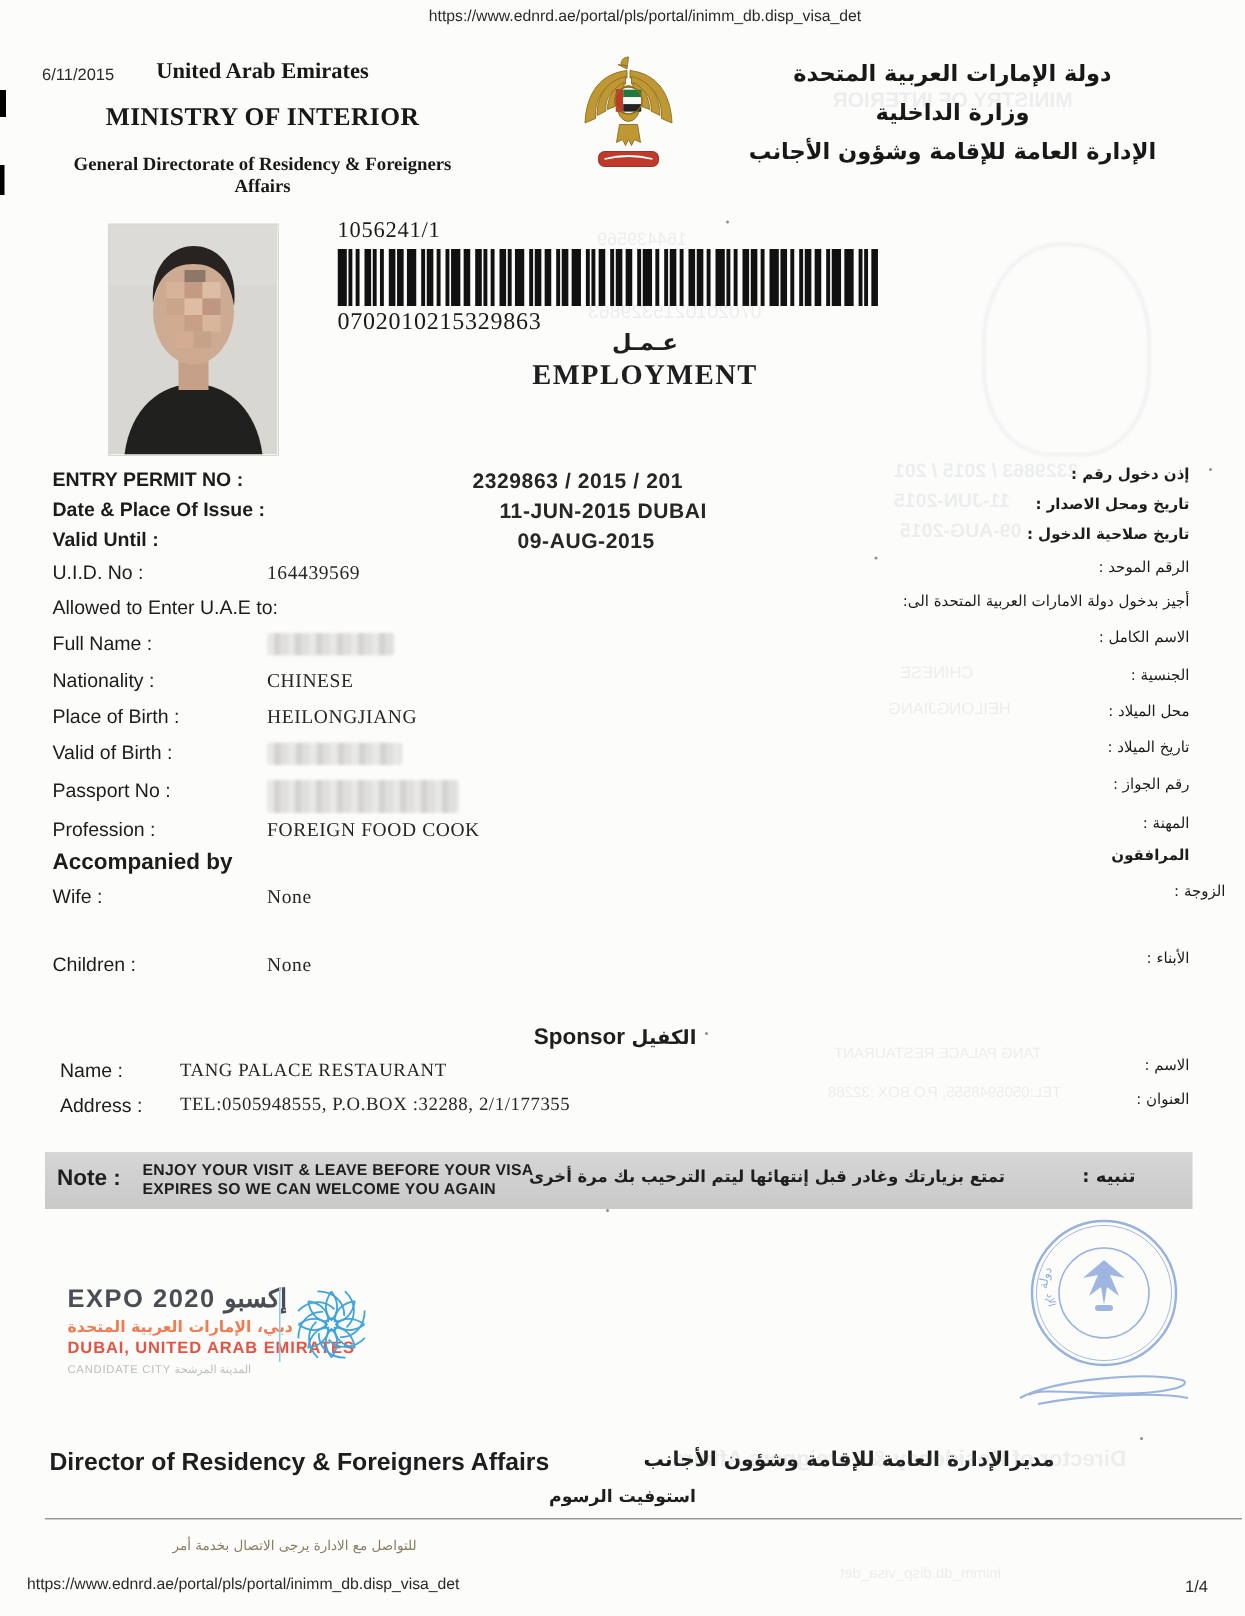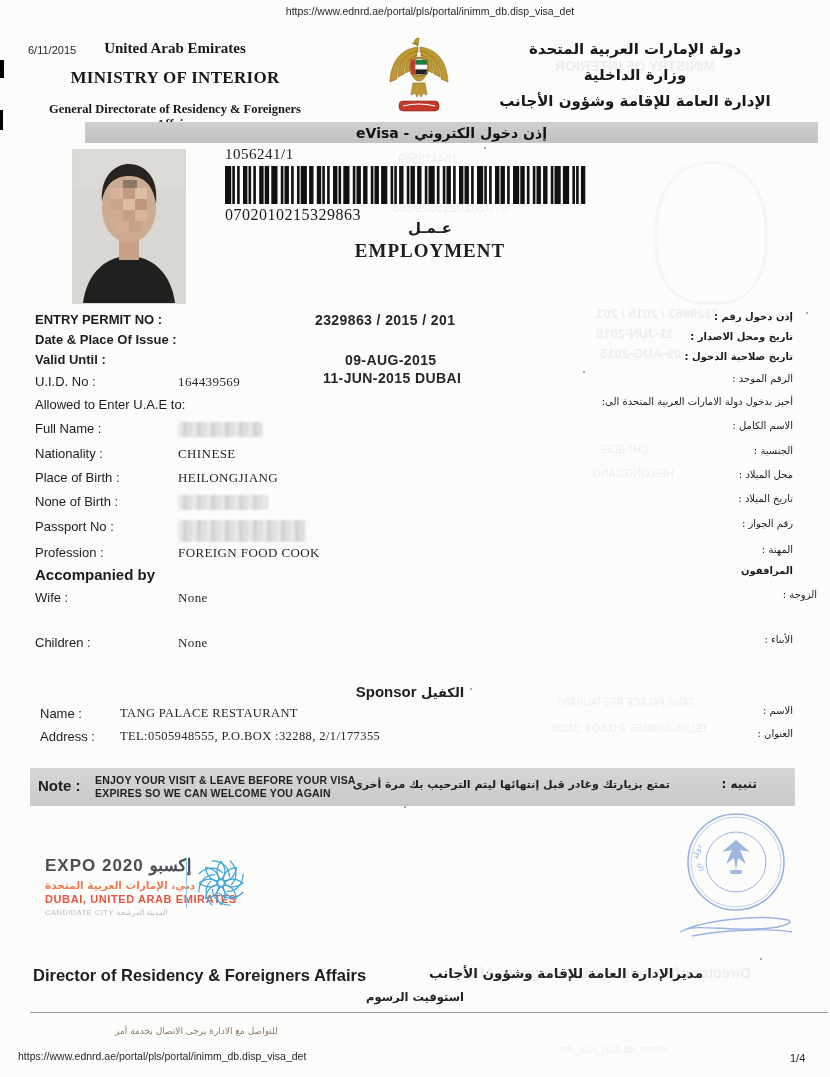--- a/index.html
+++ b/index.html
@@ -84,21 +84,20 @@
     <rect x="12" y="66" width="40" height="10" rx="4" fill="#c0392b" stroke="#8a2a20" stroke-width=".6"></rect>
     <path d="M16 71 Q32 67 48 71" stroke="#ffffff" stroke-width="1.2" fill="none"></path>
   </svg>
 
   <div class="abs lh-ar ar">
     <div>دولة الإمارات العربية المتحدة</div>
     <div>وزارة الداخلية</div>
     <div>الإدارة العامة للإقامة وشؤون الأجانب</div>
   </div>
 
-  <div class="abs banner ar">إذن دخول الكتروني - eVisa</div>
 
   <svg class="abs photo" viewBox="0 0 112 153">
     <rect width="112" height="153" fill="#d8d7d1"></rect>
     <rect x="0" y="0" width="112" height="40" fill="#dcdbd6"></rect>
     <path d="M10 153 C14 122 34 106 56 106 C78 106 98 122 102 153 Z" fill="#20201e"></path>
     <rect x="46" y="84" width="20" height="26" fill="#c7a088"></rect>
     <ellipse cx="56" cy="58" rx="27" ry="35" fill="#cdab92"></ellipse>
     <path d="M29 52 C27 24 44 14 56 14 C70 14 86 25 83 54 C80 34 70 26 56 26 C42 26 32 34 29 52 Z" fill="#282220"></path>
     <g opacity=".95">
       <rect x="38" y="38" width="12" height="11" fill="#d7b49a"></rect>
@@ -188,21 +187,21 @@
   <div class="abs serif b" style="left:280px;top:240px;width:300px;text-align:center;font-size:19px;letter-spacing:1px;">EMPLOYMENT</div>
 
   <div id="fields">
       <div class="abs frow" style="top: 312px;">
         <span class="flabel b">ENTRY PERMIT NO :</span>
         <span class="fval vmid" style="left: 315px;">2329863 / 2015 / 201</span>
         <span class="far ar b">إذن دخول رقم :</span>
       </div>
       <div class="abs frow" style="top: 332px;">
         <span class="flabel b">Date &amp; Place Of Issue :</span>
-        <span class="fval vmid" style="left: 323px; margin-top: 38px;">11-JUN-2015    DUBAI</span>
+        <span class="fval vmid" style="left: 333px;">11-JUN-2015    DUBAI</span>
         <span class="far ar b">تاريخ ومحل الاصدار :</span>
       </div>
       <div class="abs frow" style="top: 352px;">
         <span class="flabel b">Valid Until :</span>
         <span class="fval vmid" style="left: 345px;">09-AUG-2015</span>
         <span class="far ar b">تاريخ صلاحية الدخول :</span>
       </div>
       <div class="abs frow" style="top: 374px;">
         <span class="flabel">U.I.D. No :</span>
         <span class="fval vserif" style="left: 178px;">164439569</span>
@@ -221,21 +220,21 @@
         <span class="flabel">Nationality :</span>
         <span class="fval vserif" style="left: 178px;">CHINESE</span>
         <span class="far ar">الجنسية :</span>
       </div>
       <div class="abs frow" style="top: 470px;">
         <span class="flabel">Place of Birth :</span>
         <span class="fval vserif" style="left: 178px;">HEILONGJIANG</span>
         <span class="far ar">محل الميلاد :</span>
       </div>
       <div class="abs frow" style="top: 494px;">
-        <span class="flabel">None of Birth :</span>
+        <span class="flabel">Valid of Birth :</span>
         <div class="redact" style="left: 178px; top: 1px; width: 90px; height: 15px;"></div>
         <span class="far ar">تاريخ الميلاد :</span>
       </div>
       <div class="abs frow" style="top: 519px;">
         <span class="flabel">Passport No :</span>
         <div class="redact" style="left: 178px; top: 1px; width: 128px; height: 22px;"></div>
         <span class="far ar">رقم الجواز :</span>
       </div>
       <div class="abs frow" style="top: 545px;">
         <span class="flabel">Profession :</span>

